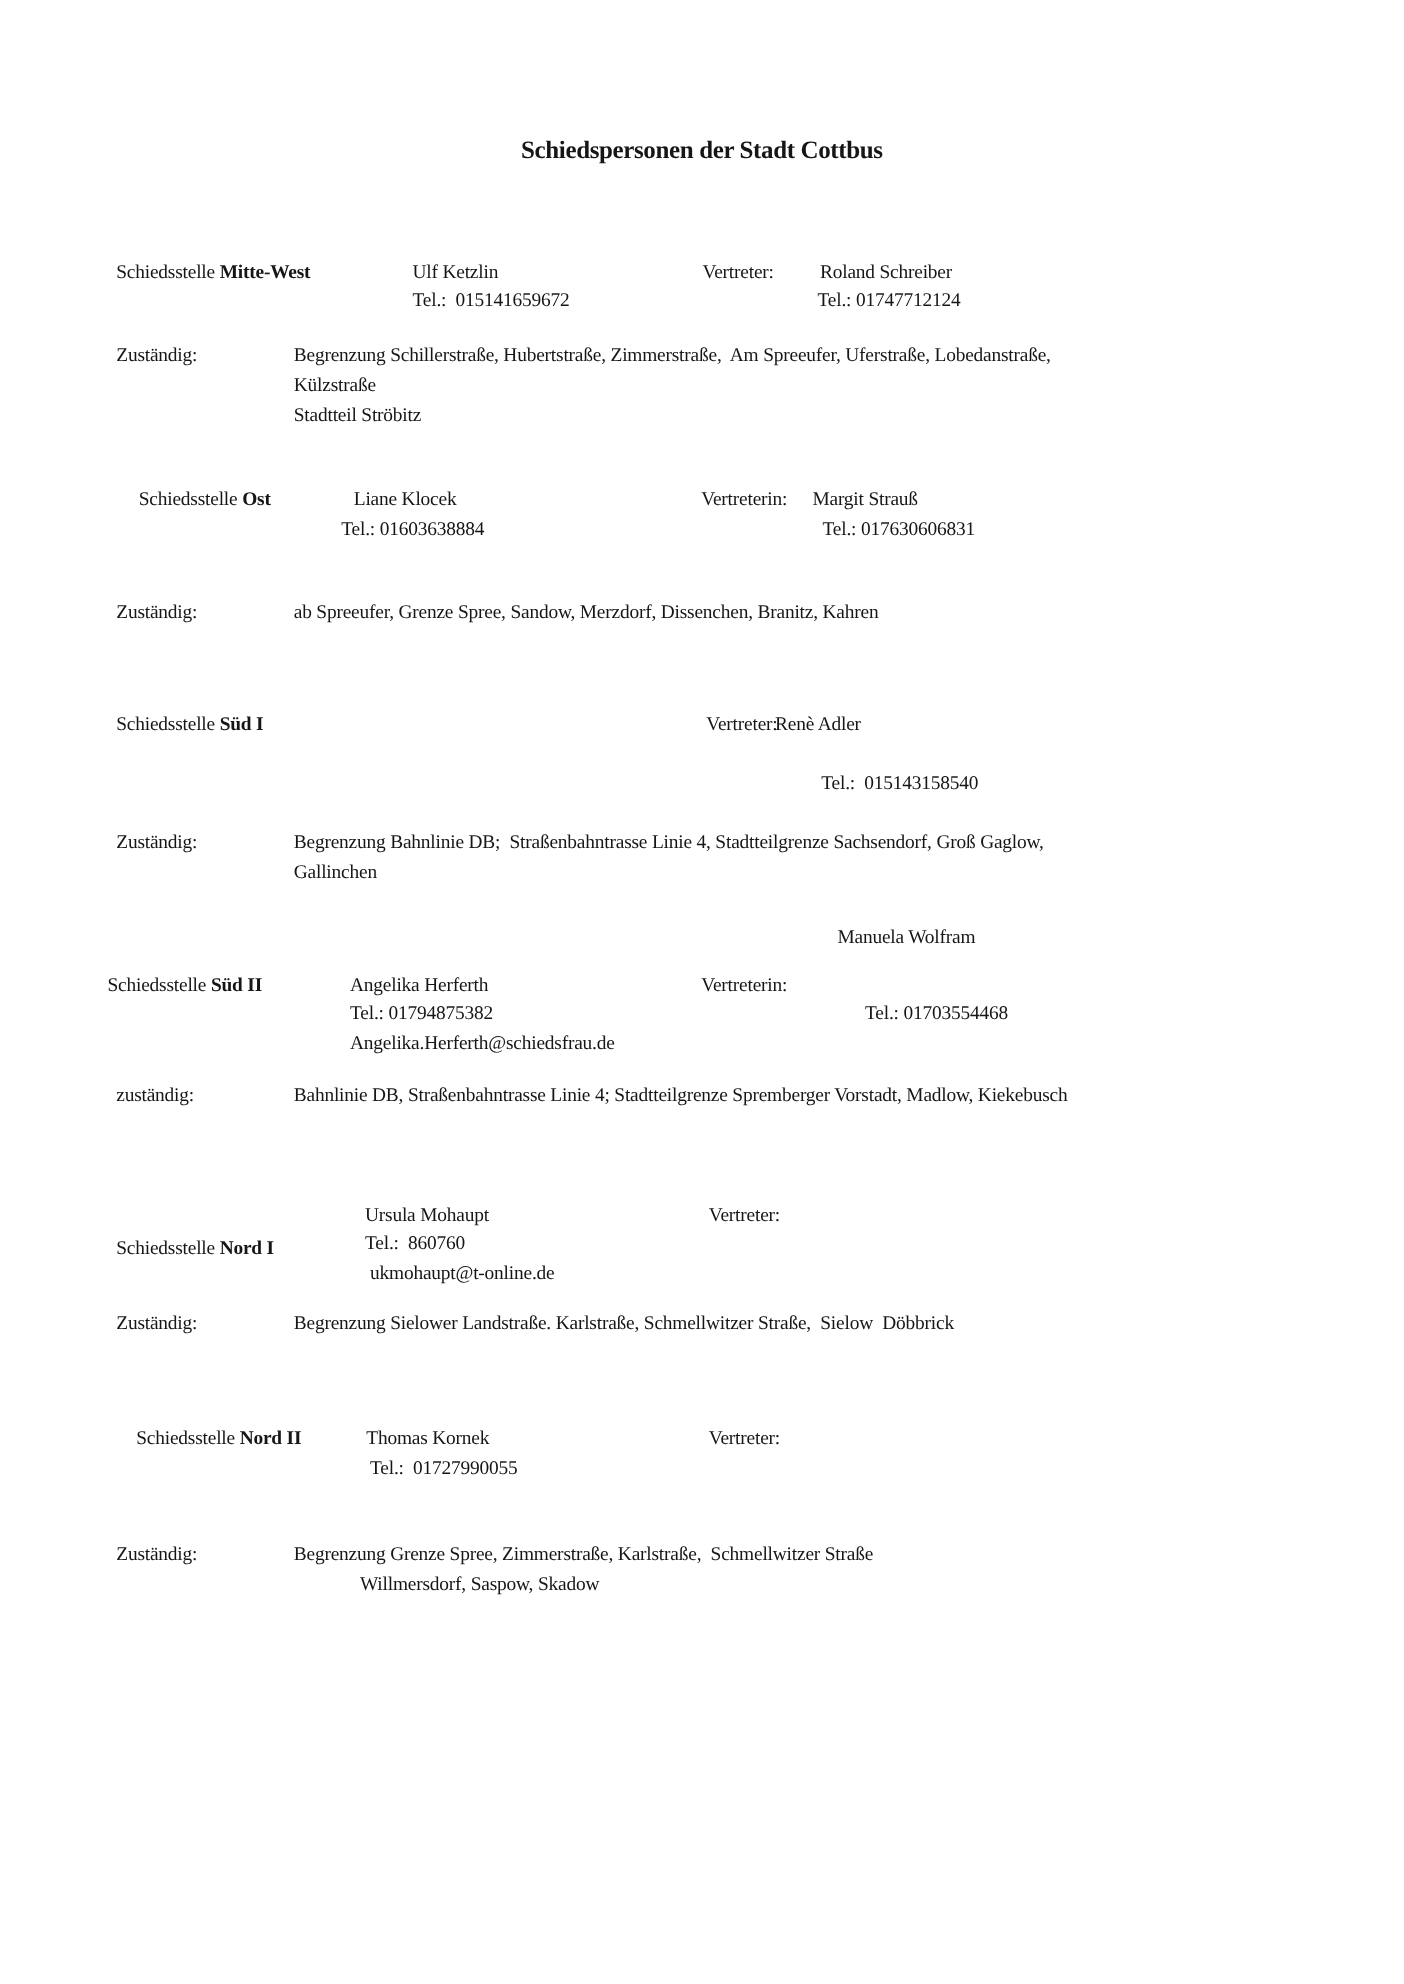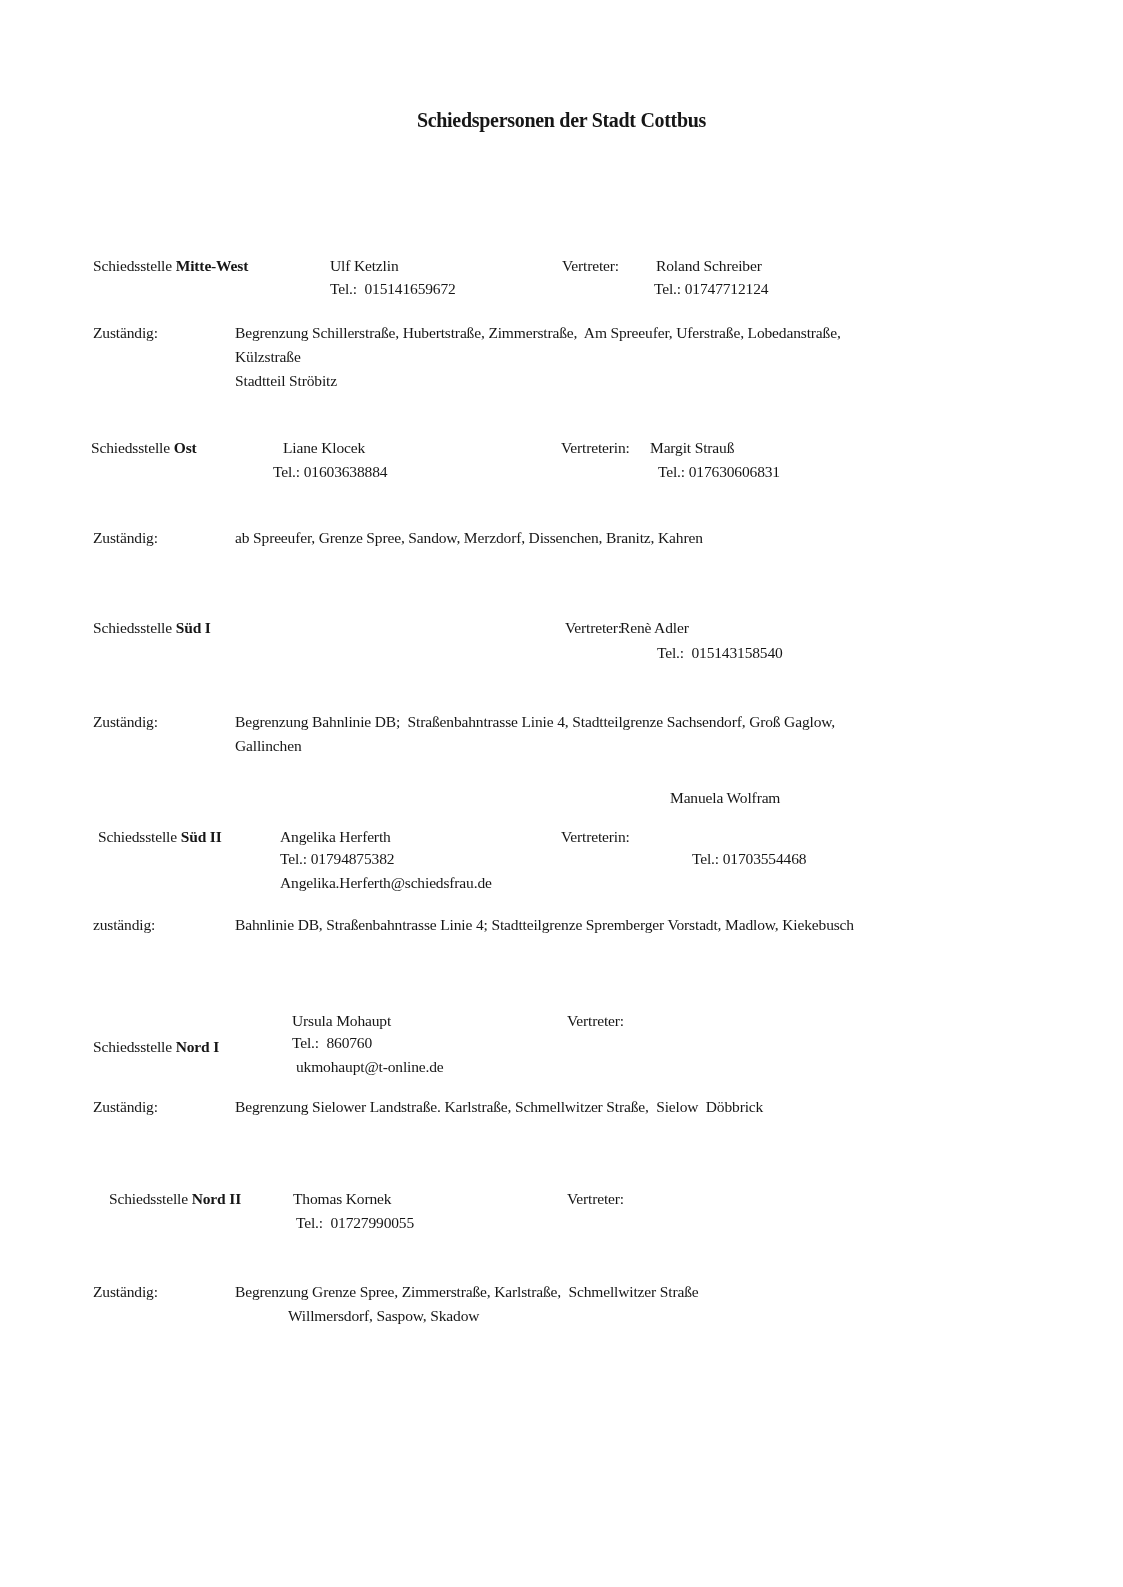--- a/index.html
+++ b/index.html
@@ -27,21 +27,20 @@
     font-weight: 700;
     letter-spacing: -0.3px;
     white-space: pre;
   }
   .line {
     position: absolute;
     font-size: 15.5px;
     line-height: 20px;
     letter-spacing: -0.15px;
     white-space: pre;
-    margin-top: 48px;
   }
   .line b { font-weight: 700; }
 </style>
 </head>
 <body>
 
 <div class="page">
 
   <h1 class="doc-title">Schiedspersonen der Stadt Cottbus</h1>
 
@@ -52,42 +51,42 @@
     <div class="line" style="left:562px;top:208px">Vertreter:</div>
     <div class="line" style="left:656px;top:208px">Roland Schreiber</div>
     <div class="line" style="left:654px;top:231px">Tel.: 01747712124</div>
     <div class="line" style="left:93px;top:275px">Zuständig:</div>
     <div class="line" style="left:235px;top:275px">Begrenzung Schillerstraße, Hubertstraße, Zimmerstraße,  Am Spreeufer, Uferstraße, Lobedanstraße,</div>
     <div class="line" style="left:235px;top:299px">Külzstraße</div>
     <div class="line" style="left:235px;top:323px">Stadtteil Ströbitz</div>
   </section>
 
   <section>
-    <div class="line" style="left:91px;top:390px"><span>Schiedsstelle </span><b>Ost</b></div>
+    <div class="line" style="left:111px;top:390px"><span>Schiedsstelle </span><b>Ost</b></div>
     <div class="line" style="left:283px;top:390px">Liane Klocek</div>
     <div class="line" style="left:273px;top:414px">Tel.: 01603638884</div>
     <div class="line" style="left:561px;top:390px">Vertreterin:</div>
     <div class="line" style="left:650px;top:390px">Margit Strauß</div>
     <div class="line" style="left:658px;top:414px">Tel.: 017630606831</div>
     <div class="line" style="left:93px;top:480px">Zuständig:</div>
     <div class="line" style="left:235px;top:480px">ab Spreeufer, Grenze Spree, Sandow, Merzdorf, Dissenchen, Branitz, Kahren</div>
   </section>
 
   <section>
     <div class="line" style="left:93px;top:570px"><span>Schiedsstelle </span><b>Süd I</b></div>
     <div class="line" style="left:565px;top:570px">Vertreter:</div>
     <div class="line" style="left:620px;top:570px">Renè Adler</div>
-    <div class="line" style="left:657px;top:595px">Tel.:  015143158540</div>
+    <div class="line" style="left:657px;top:617px">Tel.:  015143158540</div>
     <div class="line" style="left:93px;top:664px">Zuständig:</div>
     <div class="line" style="left:235px;top:664px">Begrenzung Bahnlinie DB;  Straßenbahntrasse Linie 4, Stadtteilgrenze Sachsendorf, Groß Gaglow,</div>
     <div class="line" style="left:235px;top:688px">Gallinchen</div>
   </section>
 
   <section>
-    <div class="line" style="left:98px;top:779px"><span>Schiedsstelle </span><b>Süd II</b></div>
+    <div class="line" style="left:86px;top:779px"><span>Schiedsstelle </span><b>Süd II</b></div>
     <div class="line" style="left:280px;top:779px">Angelika Herferth</div>
     <div class="line" style="left:280px;top:801px">Tel.: 01794875382</div>
     <div class="line" style="left:280px;top:825px">Angelika.Herferth@schiedsfrau.de</div>
     <div class="line" style="left:561px;top:779px">Vertreterin:</div>
     <div class="line" style="left:670px;top:740px">Manuela Wolfram</div>
     <div class="line" style="left:692px;top:801px">Tel.: 01703554468</div>
     <div class="line" style="left:93px;top:867px">zuständig:</div>
     <div class="line" style="left:235px;top:867px">Bahnlinie DB, Straßenbahntrasse Linie 4; Stadtteilgrenze Spremberger Vorstadt, Madlow, Kiekebusch</div>
   </section>
 

